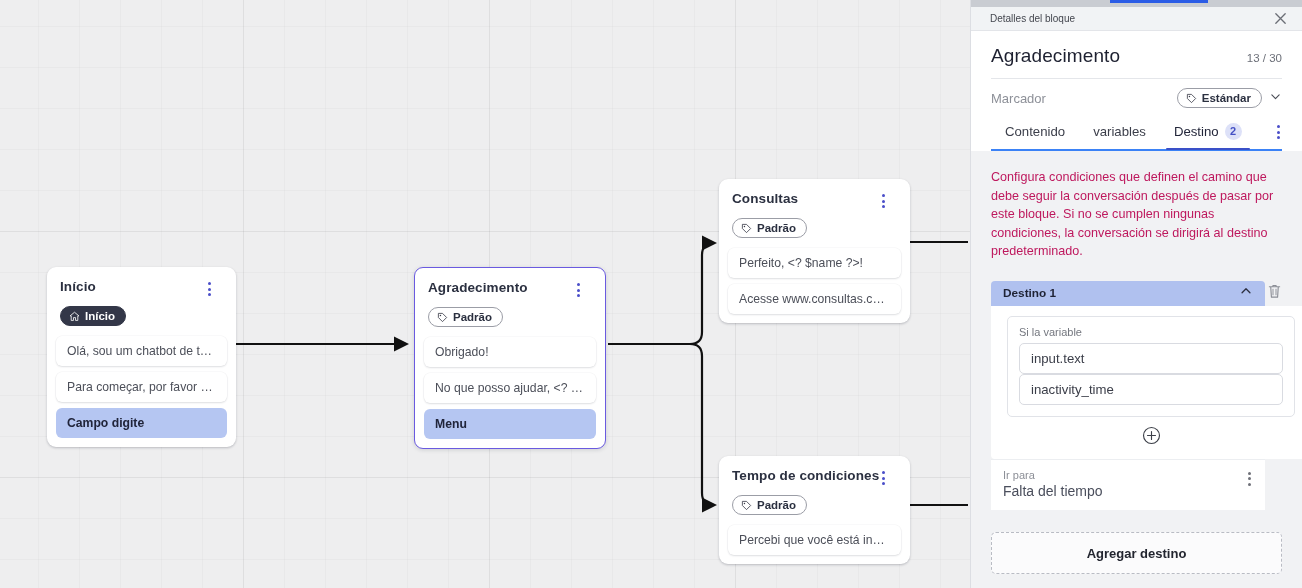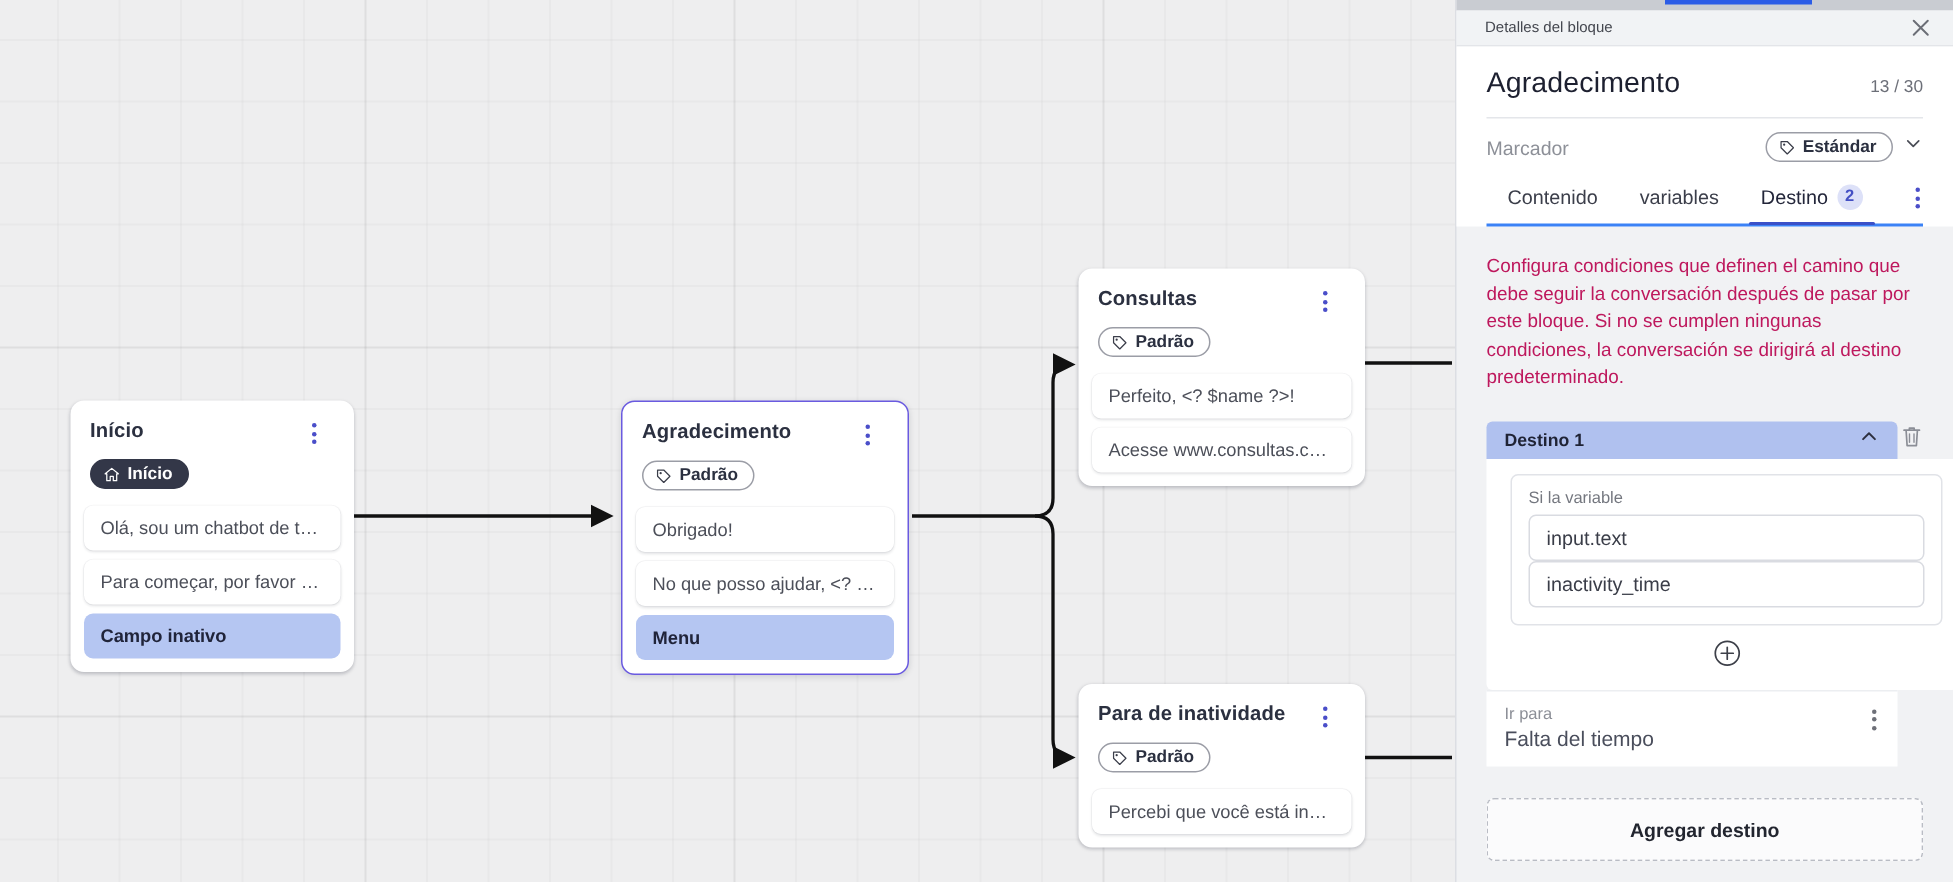--- a/index.html
+++ b/index.html
@@ -223,21 +223,21 @@
             <svg width="11" height="11" viewBox="0 0 16 16">
                 <path d="M8 1.8 1.6 7.1h1.6v6.6h3.3V9.6h3v4.1h3.3V7.1h1.6z" fill="none" stroke="#fff" stroke-width="1.2" stroke-linejoin="round"></path>
               </svg>
           </span>
           <span>Início</span>
         </span>
       </div>
       <div class="node-items">
         <div class="node-item">Olá, sou um chatbot de teste!</div>
         <div class="node-item">Para começar, por favor digite o ...</div>
-        <div class="node-item hl">Campo inativo</div>
+        <div class="node-item hl">Campo digite</div>
       </div>
     </div>
 
     <div class="node selected" style="left:414px; top:267px; width:192px;">
       <div class="node-head">
         <span class="node-title">Agradecimento</span>
         <span class="kebab">
             <i></i>
             <i></i>
             <i></i>
@@ -282,21 +282,21 @@
         </span>
       </div>
       <div class="node-items">
         <div class="node-item">Perfeito, &lt;? $name ?&gt;!</div>
         <div class="node-item">Acesse www.consultas.com par...</div>
       </div>
     </div>
 
     <div class="node" style="left:719px; top:456px; width:191px;">
       <div class="node-head">
-        <span class="node-title">Para de inatividade</span>
+        <span class="node-title">Tempo de condiciones</span>
         <span class="kebab">
             <i></i>
             <i></i>
             <i></i>
           </span>
       </div>
       <div class="node-badges">
         <span class="pill">
           <span>
             <svg width="11" height="11" viewBox="0 0 16 16">

